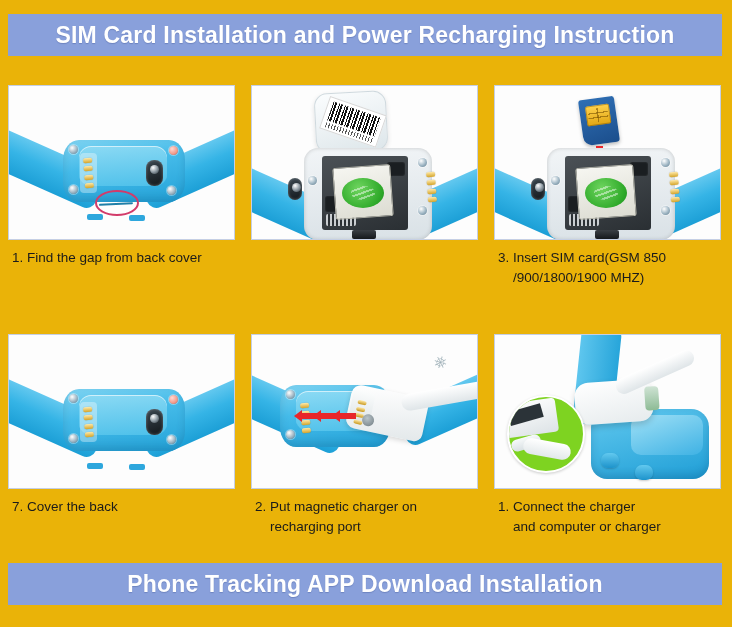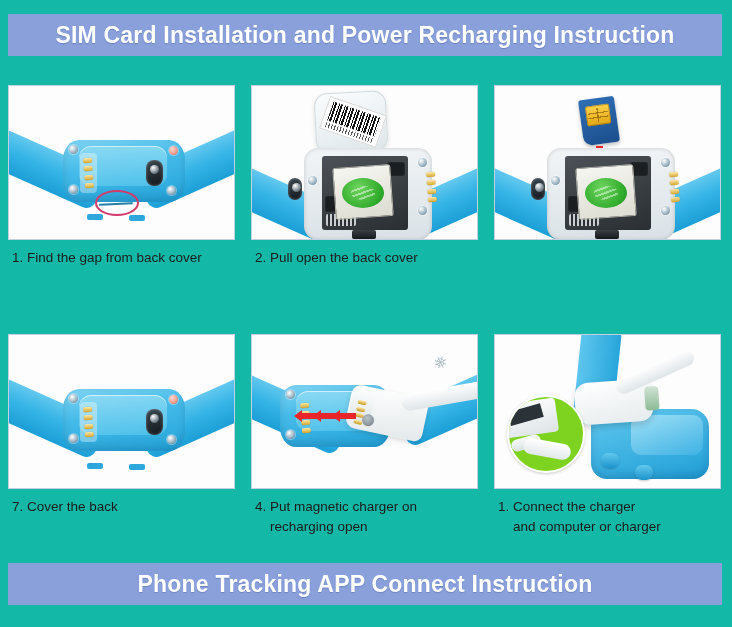--- a/index.html
+++ b/index.html
@@ -3,21 +3,21 @@
 <meta charset="utf-8">
 <style>
   * { box-sizing: border-box; }
   html, body {
     margin: 0; padding: 0;
     width: 732px; height: 627px;
     background: #ffffff;
     font-family: "Liberation Sans", sans-serif;
     overflow: hidden;
   }
-  #page { position: relative; width: 732px; height: 627px; background:#14b8a6; }
+  #page { position: relative; width: 732px; height: 627px; background:#eab308; }
 
   
   .banner {
     position: absolute;
     left: 8px; width: 714px;
     background: #89a0db;
     color: #ffffff;
     font-weight: bold;
     font-size: 23px;
     letter-spacing: .2px;
@@ -432,23 +432,20 @@
           </div>
           <div class="sensor small" style="left:36px; top:92px;"></div>
           <div class="contacts" style="left:175px; top:86px;">
             <i></i>
               <i></i>
               <i></i>
               <i></i>
           </div>
         </div>
       </div>
-      <div class="caption">
-        <span>2. Pull open the back cover</span>
-      </div>
     </div>
 
     <div class="cell">
       <div class="frame">
         <div class="scene">
           <div class="sim-card">
             <div class="sim-chip"></div>
           </div>
           <div class="arrow-down"></div>
           <div class="arrow-gap"></div>
@@ -469,20 +466,24 @@
           </div>
           <div class="sensor small" style="left:36px; top:92px;"></div>
           <div class="contacts" style="left:175px; top:86px;">
             <i></i>
               <i></i>
               <i></i>
               <i></i>
           </div>
         </div>
       </div>
+      <div class="caption">
+        <span>3. Insert SIM card(GSM 850</span>
+        <span class="cont">/900/1800/1900 MHZ)</span>
+      </div>
     </div>
   </div>
 
   <div class="grid row2" style="top:325px;">
 
     <div class="cell">
       <div class="frame">
         <div class="scene">
           <div class="band lt"></div>
           <div class="band rt"></div>
@@ -540,22 +541,22 @@
           </div>
           <div class="usb-glyph">⎈</div>
           <div class="arrows-left">
             <span class="arrow-l"></span>
               <span class="arrow-l"></span>
               <span class="arrow-l"></span>
           </div>
         </div>
       </div>
       <div class="caption">
-        <span>4. Put magnetic charger on</span>
-        <span class="cont">recharging open</span>
+        <span>2. Put magnetic charger on</span>
+        <span class="cont">recharging port</span>
       </div>
     </div>
 
     <div class="cell">
       <div class="frame">
         <div class="scene">
           <div class="band-v"></div>
           <div class="watch-face-blue">
             <div class="glass"></div>
             <div class="btn-round b1"></div>
@@ -574,15 +575,15 @@
           </div>
         </div>
       </div>
       <div class="caption">
         <span>1. Connect the charger</span>
         <span class="cont">and computer or charger</span>
       </div>
     </div>
   </div>
 
-  <div class="banner" id="banner-bottom">Phone Tracking APP Connect Instruction</div>
+  <div class="banner" id="banner-bottom">Phone Tracking APP Download Installation</div>
 
 </div>
 
 </body></html>

